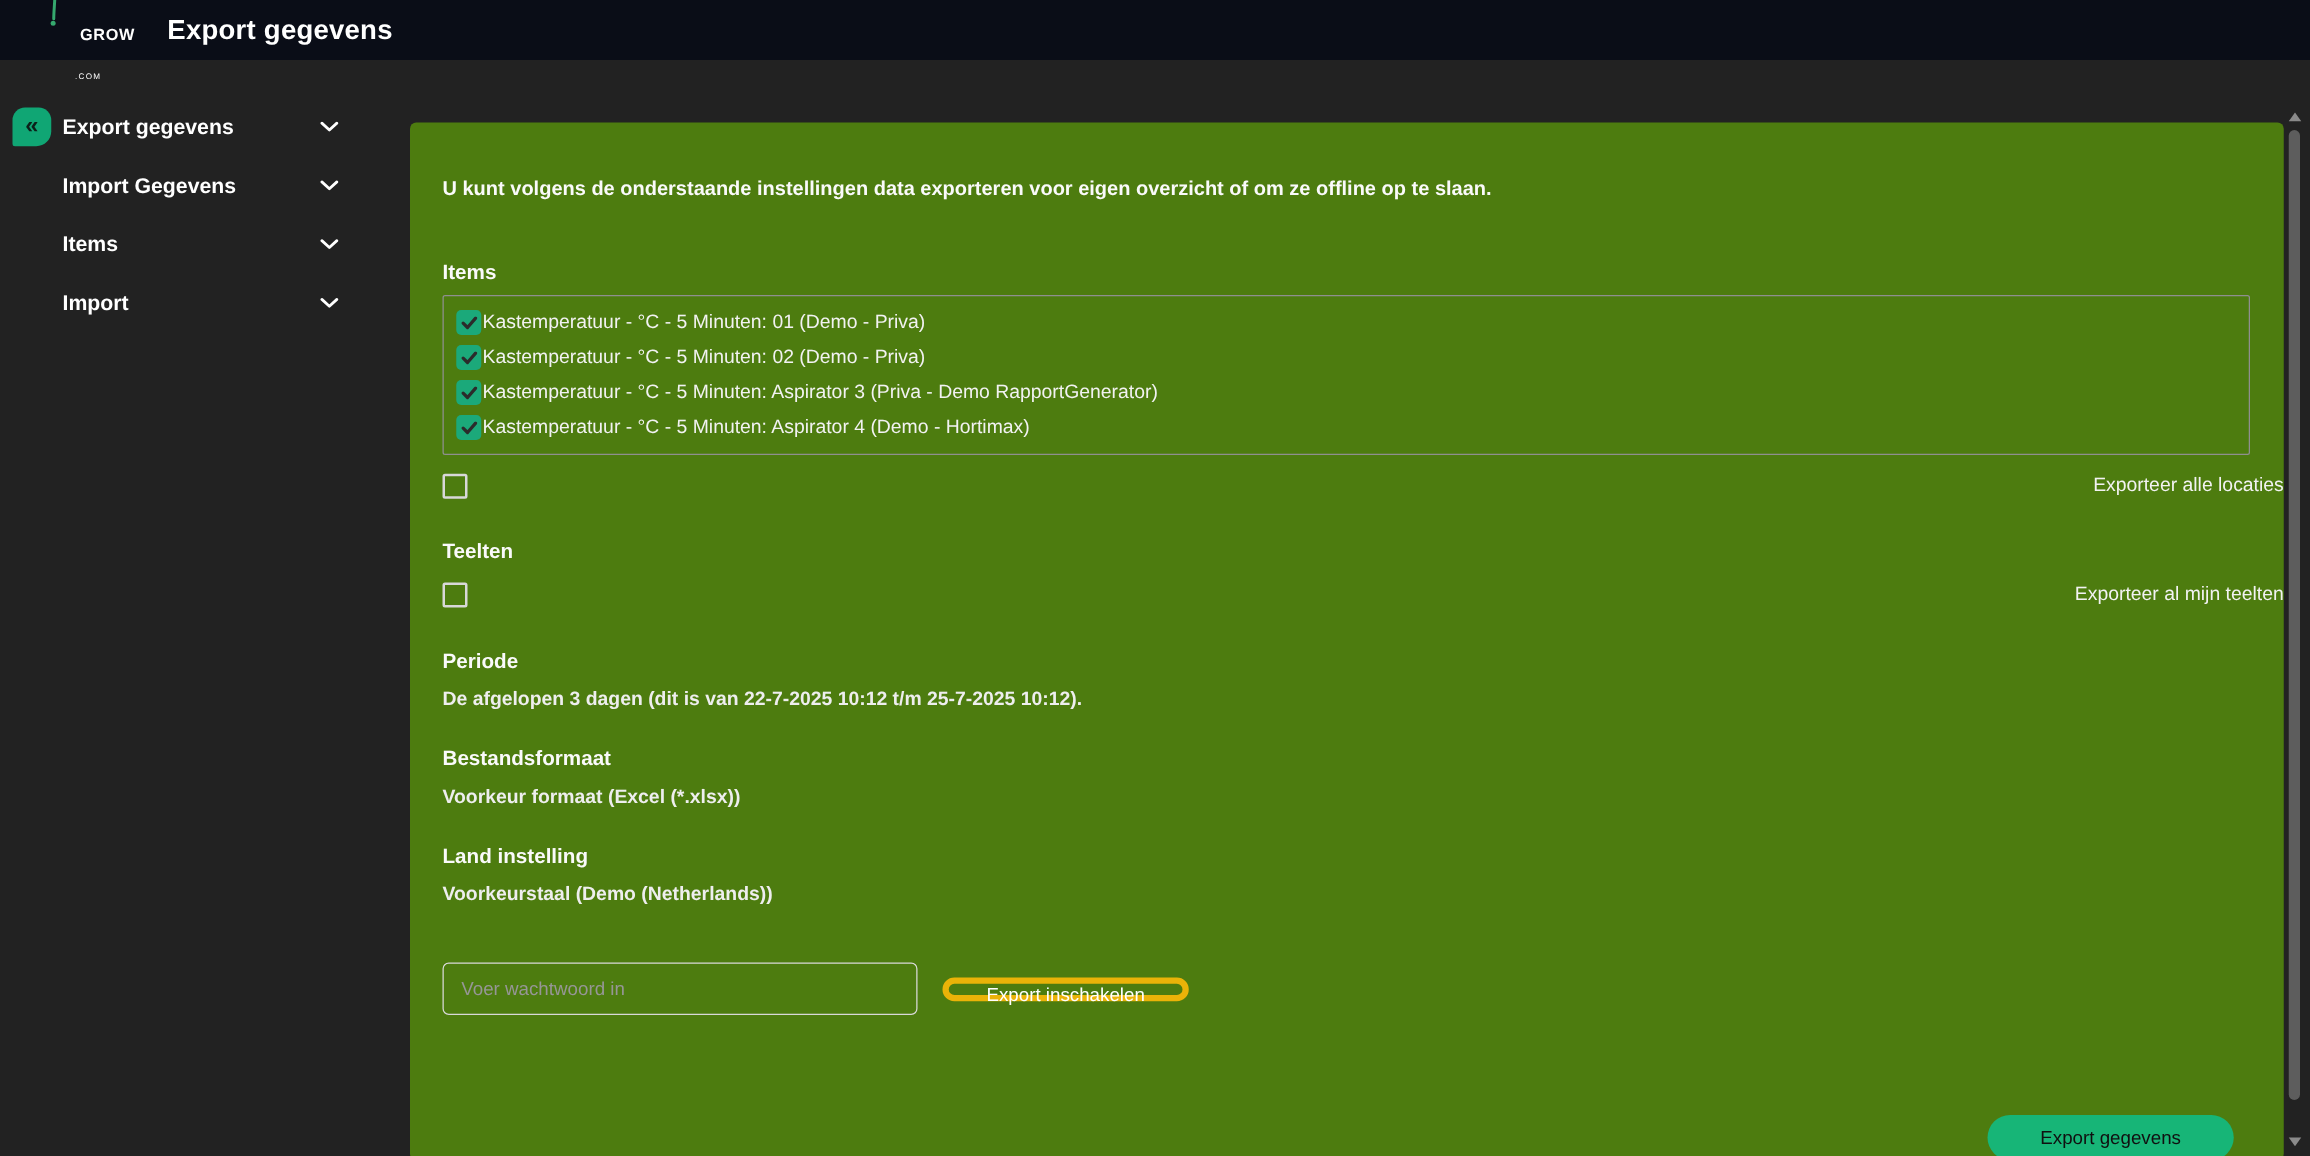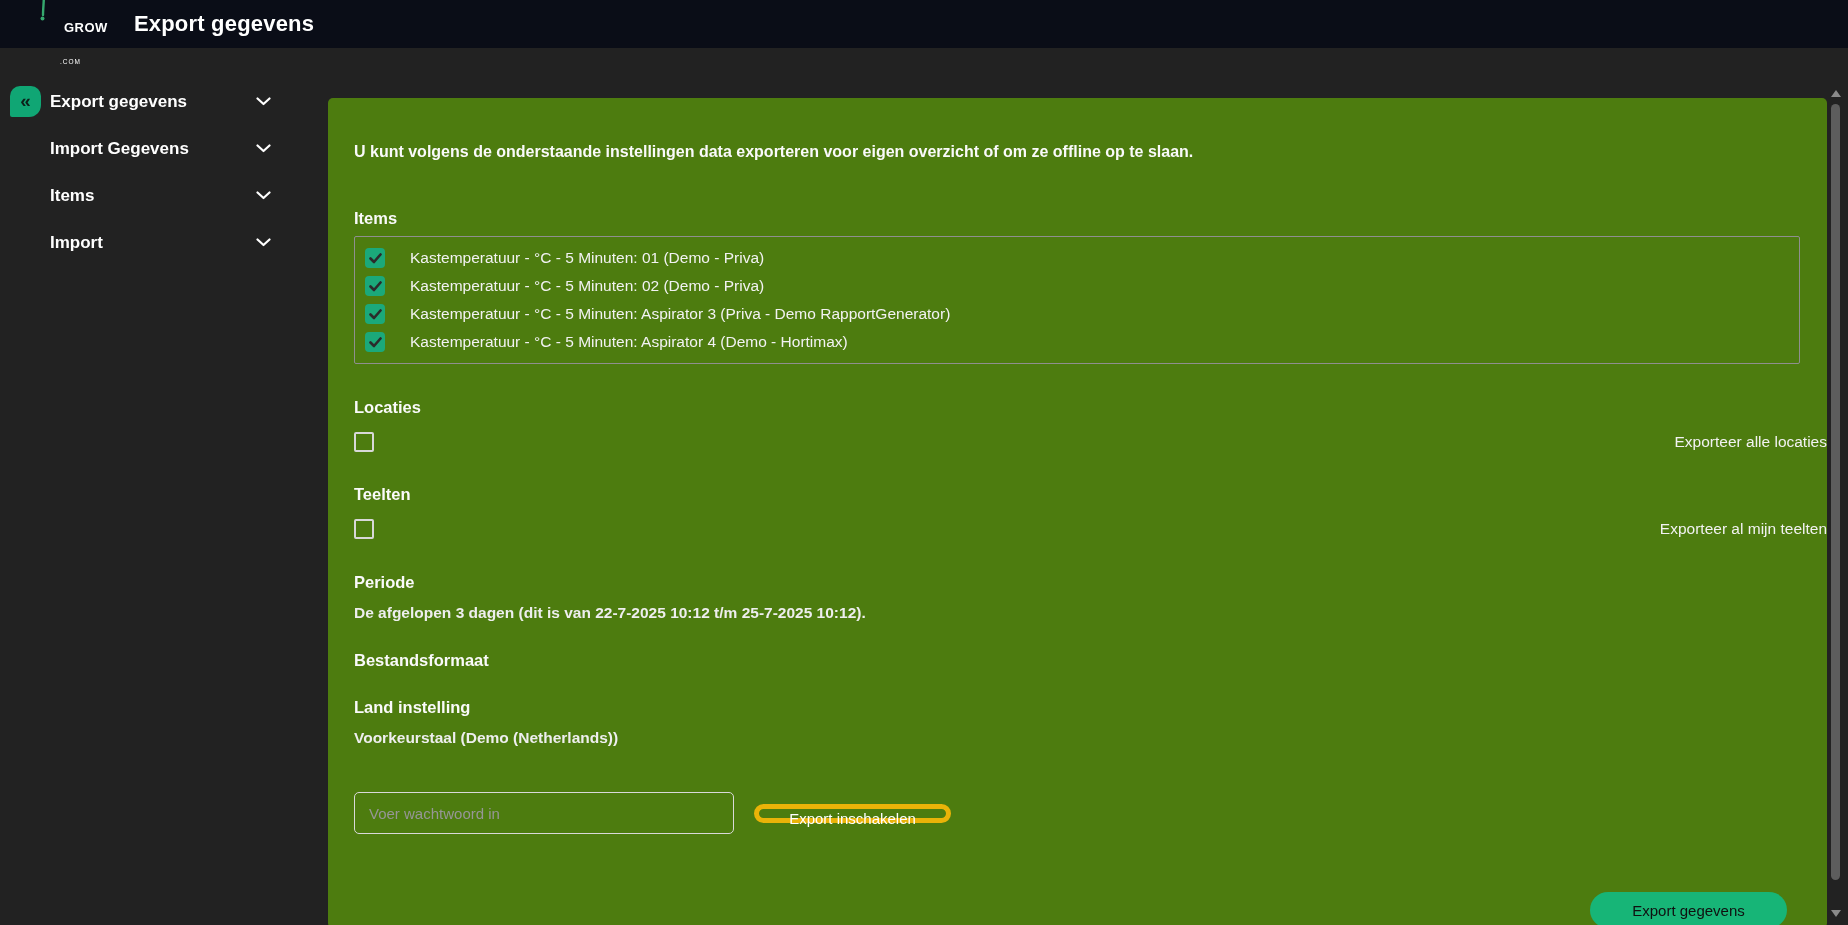--- a/index.html
+++ b/index.html
@@ -62,21 +62,21 @@
   .mt-sec2{margin-top:27px;}
   .value-text{margin:11px 0 0;color:#eeeeee;font-size:15.5px;line-height:20px;font-weight:bold;}
 
   .items-box{
     margin-top:8px;width:1446px;box-sizing:border-box;
     border:1px solid #8f8f8f;border-radius:2px;
     padding:7px 0;
   }
   .check-row{
     display:flex;align-items:center;height:28px;
-    padding-left:10px;cursor:pointer;gap:25px;
+    padding-left:10px;cursor:pointer;gap:1px;
   }
   .check-row.standalone{padding-left:0;margin-top:13px;height:24px;justify-content:space-between;}
   .check-label{color:#f2f2f2;font-size:15.5px;}
   .cb{flex:none;width:20px;height:20px;box-sizing:border-box;border-radius:4px;
       display:flex;align-items:center;justify-content:center;}
   .cb.checked{background:#1ba97a;}
   .cb.unchecked{background:transparent;border:2px solid #d8d8d8;border-radius:2px;}
 
   
   .action-row{margin-top:44px;display:flex;align-items:center;}
@@ -202,36 +202,36 @@
       <label class="check-row">
         <span class="cb checked">
             <svg width="13" height="11" viewBox="0 0 13 11">
               <polyline points="1.5,5.5 5,9 11.5,1.5" fill="none" stroke="#2b2b2b" stroke-width="2.6" stroke-linecap="round" stroke-linejoin="round"></polyline>
             </svg>
           </span>
         <span class="check-label">Kastemperatuur - °C - 5 Minuten: Aspirator 4 (Demo - Hortimax)</span>
       </label>
     </div>
 
-    <h3 class="sec-title" style="margin-top:33px">Locaties</h3>
     <label class="check-row standalone">
       <span class="cb unchecked"></span>
       <span class="check-label">Exporteer alle locaties</span>
     </label>
 
     <h3 class="sec-title" style="margin-top:30px">Teelten</h3>
     <label class="check-row standalone">
       <span class="cb unchecked"></span>
       <span class="check-label">Exporteer al mijn teelten</span>
     </label>
 
     <h3 class="sec-title mt-sec">Periode</h3>
     <p class="value-text">De afgelopen 3 dagen (dit is van 22-7-2025 10:12 t/m 25-7-2025 10:12).</p>
 
     <h3 class="sec-title mt-sec2">Bestandsformaat</h3>
+    <p class="value-text">Voorkeur formaat (Excel (*.xlsx))</p>
 
     <h3 class="sec-title mt-sec2">Land instelling</h3>
     <p class="value-text">Voorkeurstaal (Demo (Netherlands))</p>
 
     <div class="action-row">
       <input type="text" class="password-input" placeholder="Voer wachtwoord in" style="">
       <button class="btn-outline">Export inschakelen</button>
     </div>
 
     <button class="btn-filled">Export gegevens</button>

